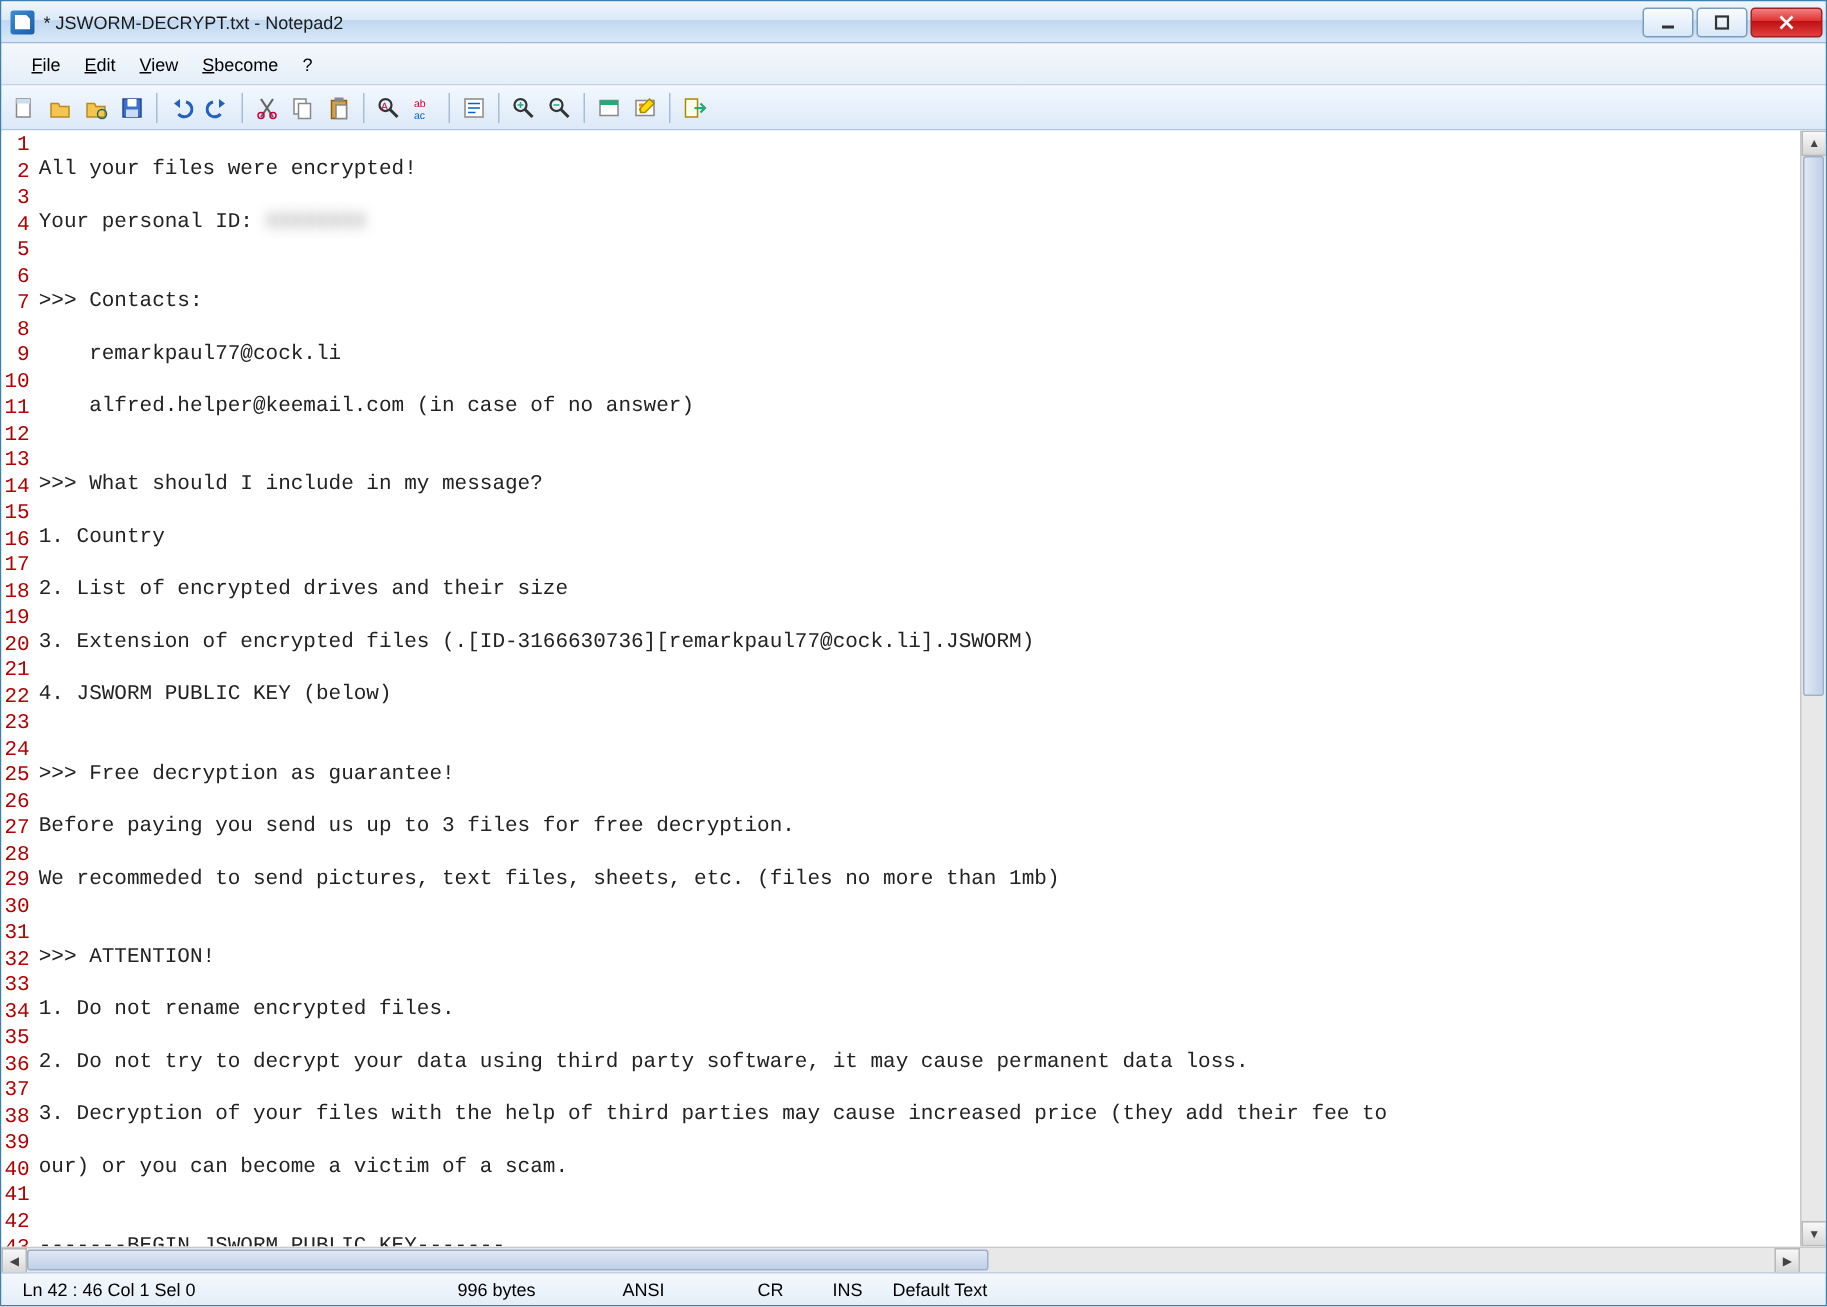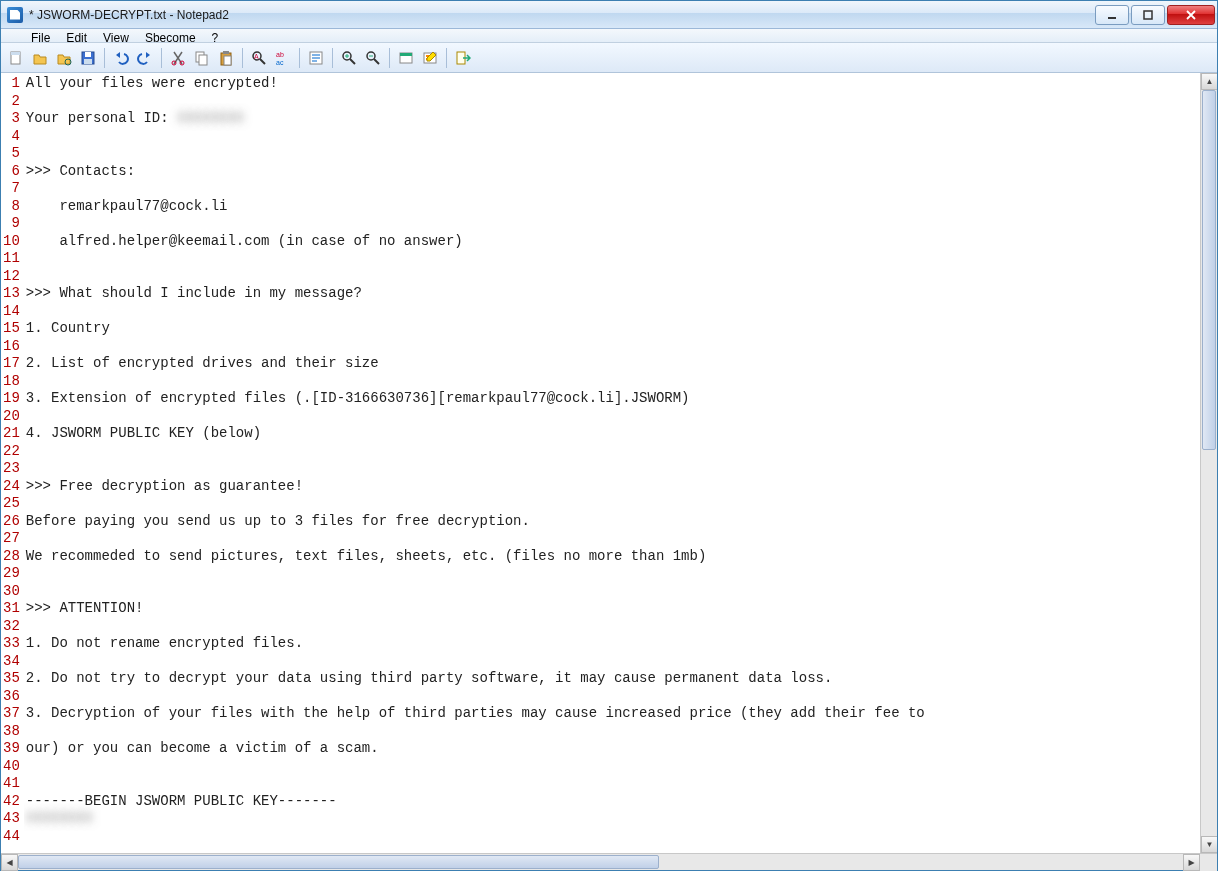--- a/index.html
+++ b/index.html
@@ -50,25 +50,25 @@
   cursor: pointer;
 }
 .win-btn.close {
   background: linear-gradient(to bottom,#f08080 0%,#e03030 45%,#c01010 46%,#e04040 100%);
   border-color:#a02020;
   width: 48px;
 }
 .win-btn svg { width:10px; height:10px; }
 
 .menubar {
-  height: 14px;
+  height: 28px;
   background: linear-gradient(to bottom,#f4f8fc,#e4eef8);
   border-bottom: 1px solid #c0d0e0;
-  display:flex; 
-  padding: 0 22px;
+  display:flex; align-items:center;
+  padding: 0 12px;
 }
 .menubar .menu-item {
   padding: 2px 8px;
   cursor: pointer;
 }
 .menubar .menu-item .mn { text-decoration: underline; }
 
 .toolbar {
   height: 30px;
   background: linear-gradient(to bottom,#f2f8ff 0%,#dde9f7 100%);
@@ -107,21 +107,21 @@
 .gutter {
   text-align:right;
   padding: 2px 4px 2px 2px;
   color:#b00000;
   background:#fff;
   user-select:none;
   white-space: pre;
 }
 .text {
   flex:1;
-  padding: 2px 2px;
+  padding: 18px 2px;
   color:#222;
   white-space: pre;
   overflow:hidden;
 }
 .blurred { color: transparent; text-shadow: 0 0 8px rgba(80,80,80,0.7); }
 .vscroll {
   width:17px;
   background:#e8e8e8;
   border-left:1px solid #c8c8c8;
   display:flex; flex-direction:column;
@@ -387,14 +387,22 @@
     <div class="hscroll">
       <div class="arrow">◀</div>
       <div class="track">
         <div class="thumb"></div>
       </div>
       <div class="arrow">▶</div>
     </div>
     <div class="corner"></div>
   </div>
 
+  <div class="statusbar">
+    <div class="cell noborder spacer1">Ln 42 : 46   Col 1   Sel 0</div>
+    <div class="cell noborder" style="width:110px">996 bytes</div>
+    <div class="cell noborder" style="width:90px">ANSI</div>
+    <div class="cell noborder" style="width:50px">CR</div>
+    <div class="cell noborder" style="width:40px">INS</div>
+    <div class="cell noborder">Default Text</div>
+  </div>
 
 </div>
 
 </body></html>

